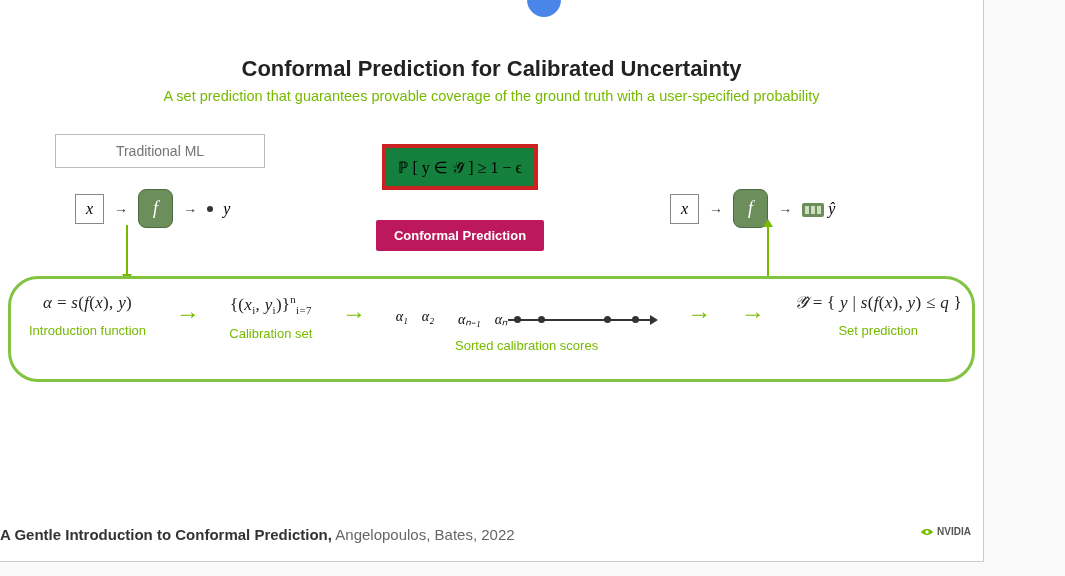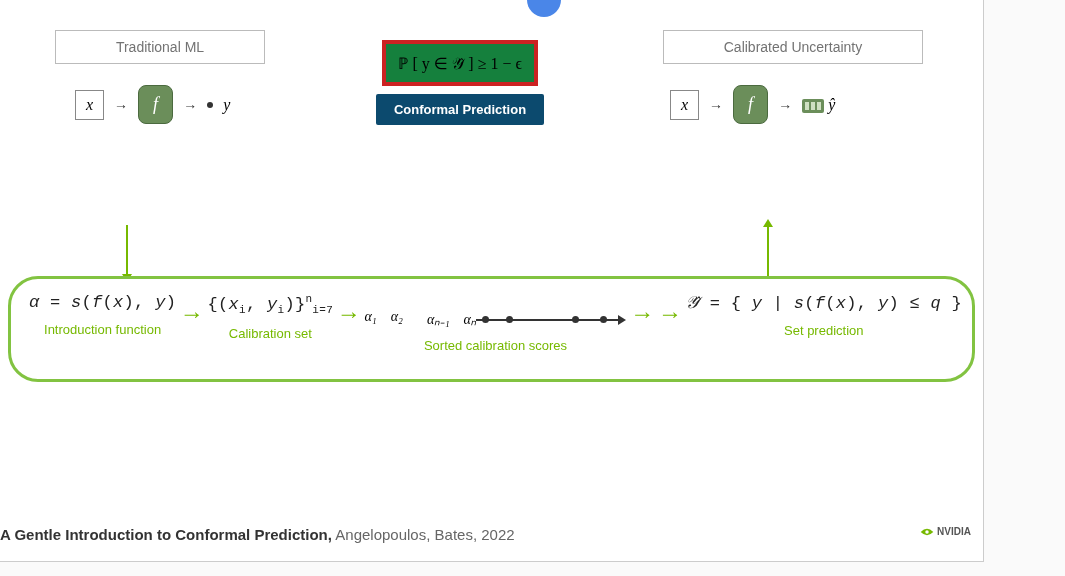--- a/index.html
+++ b/index.html
@@ -124,22 +124,22 @@
   }
   .prob-box {
     border: 4px solid #cc2222;
     background: #15803d;
     padding: 8px 12px;
     font-family: Georgia, serif;
     font-size: 16px;
     display: inline-block;
   }
   .conf-btn {
-    margin-top: 8px;
-    background: #0c4a6e;
+    margin-top: 30px;
+    background: #be185d;
     color: #fff;
     font-size: 13px;
     font-weight: bold;
     padding: 8px 18px;
     border-radius: 2px;
     display: inline-block;
   }
 
   
   .v-arrow {
@@ -176,21 +176,21 @@
     justify-content: space-between;
     background: #fff;
   }
   .step {
     display: flex;
     flex-direction: column;
     align-items: center;
     min-width: 0;
   }
   .math {
-    font-family: Liberation Mono, monospace;
+    font-family: Liberation Serif, serif;
     font-size: 17px;
     white-space: nowrap;
     color: #222;
     letter-spacing: 0.3px;
   }
   .math .sub { font-size: 11px; vertical-align: sub; }
   .math .sup { font-size: 11px; vertical-align: super; }
   .lbl {
     color: #76b900;
     font-size: 13px;
@@ -264,24 +264,27 @@
     position: relative;
   }
   .nvidia-eye svg { display: block; }
 </style>
 </head>
 <body>
 
 <div class="page">
   <div class="circle-thing"></div>
 
+  <div class="title-block">
+    <div class="title">Conformal Prediction for Calibrated Uncertainty</div>
+    <div class="subtitle">A set prediction that guarantees provable coverage of the ground truth with a user-specified probability</div>
+  </div>
 
   <div class="top-row">
     <div class="ml-box">Traditional ML</div>
-    <div class="unc-box">Calibrated Uncertainty</div>
 
     <div class="pipe left">
       <span class="x-box">x</span>
       <span class="small-arrow">→</span>
       <span class="f-box">f</span>
       <span class="small-arrow">→</span>
       <span class="dot"></span>
       <span class="y-sym">y</span>
     </div>
 

